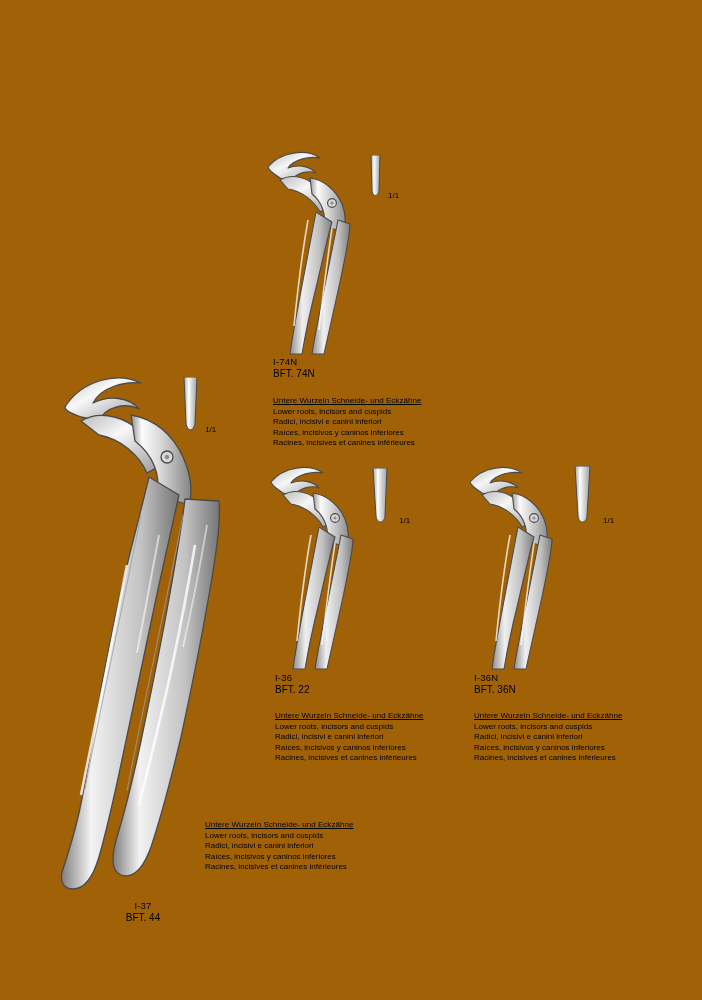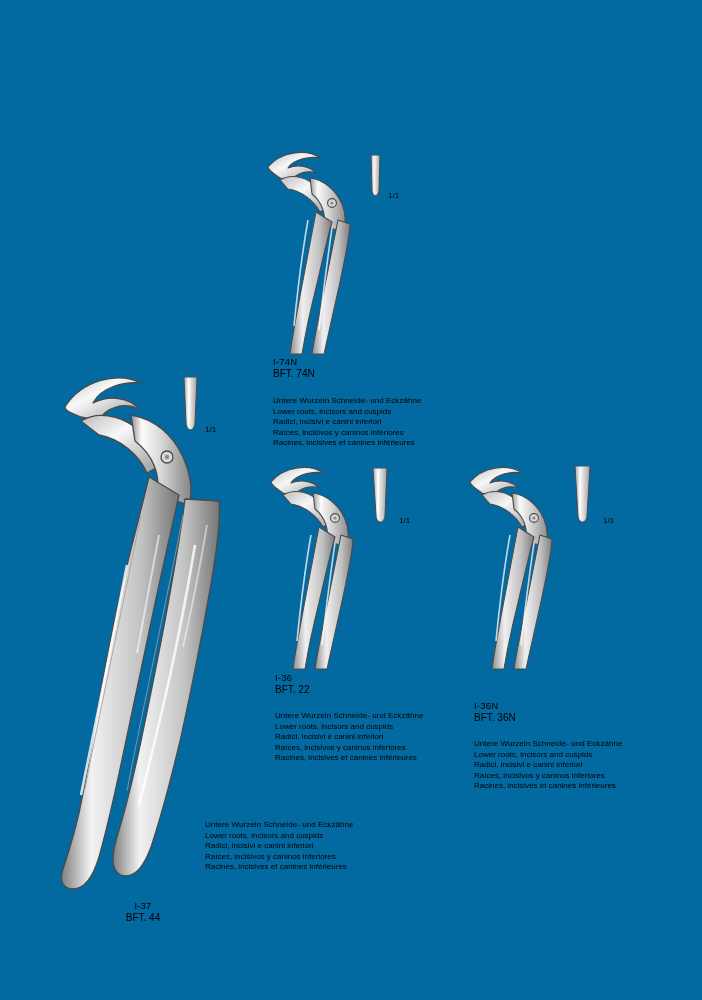--- a/index.html
+++ b/index.html
@@ -13,21 +13,21 @@
     font-family: "Liberation Sans", sans-serif;
     color: #000000;
     position: relative;
     overflow: hidden;
   }
   .page {
     position: absolute;
     left: 0; top: 0;
     width: 702px;
     height: 1000px;
-    background: #0369a1;
+    background: #a16207;
   }
 
   
   .product {
     position: absolute;
   }
   .code {
     font-size: 9.5px;
     font-weight: normal;
     letter-spacing: 0.2px;
@@ -36,21 +36,21 @@
   .ref {
     font-size: 10px;
     font-weight: normal;
     line-height: 11px;
   }
   .desc {
     font-size: 8px;
     line-height: 10.6px;
     white-space: nowrap;
   }
-  .desc div:first-child { letter-spacing: 0.05px; }
+  .desc div:first-child { letter-spacing: 0.05px; text-decoration: underline; }
   .scale-label {
     font-size: 8px;
     line-height: 10px;
   }
 
   
   .forceps {
     position: absolute;
   }
   .forceps svg { display: block; }
@@ -191,21 +191,21 @@
           <stop offset="35%" stop-color="#fafafa"></stop>
           <stop offset="100%" stop-color="#a0a0a0"></stop>
         </linearGradient>
       </defs>
       <path d="M5 0 L 20 0 L 17 50 C 16 58, 9 58, 8 50 Z" fill="url(#t3)" stroke="#4a4a4a" stroke-width="1"></path>
       <path d="M10 4 L 10 48" fill="none" stroke="#ffffff" stroke-width="1.4" opacity="0.8"></path>
     </svg>
   </div>
   <div class="scale-label" style="position:absolute; left:603px; top:516px;">1/1</div>
 
-  <div class="product" style="left:474px; top:672px;margin-top:28px;">
+  <div class="product" style="left:474px; top:672px;">
     <div class="code">I-36N</div>
     <div class="ref">BFT. 36N</div>
     <div class="desc" style="margin-top:16px;">
       <div>Untere Wurzeln Schneide- und Eckzähne</div>
       <div>Lower roots, incisors and cuspids</div>
       <div>Radici, incisivi e canini inferiori</div>
       <div>Raíces, incisivos y caninos inferiores</div>
       <div>Racines, incisives et canines inférieures</div>
     </div>
   </div>

